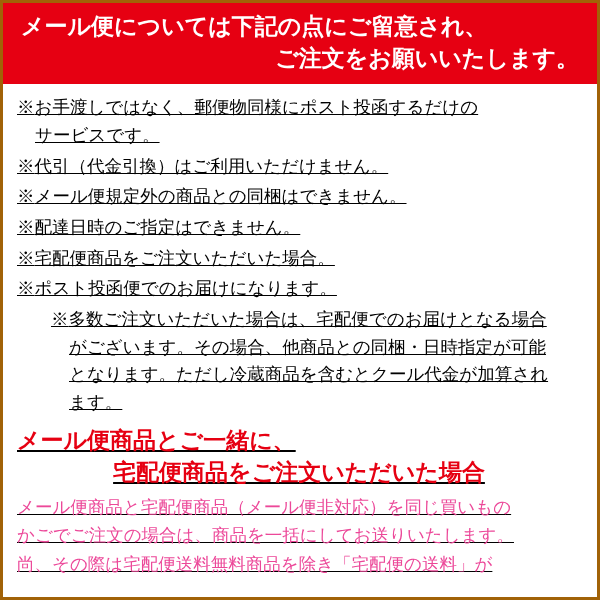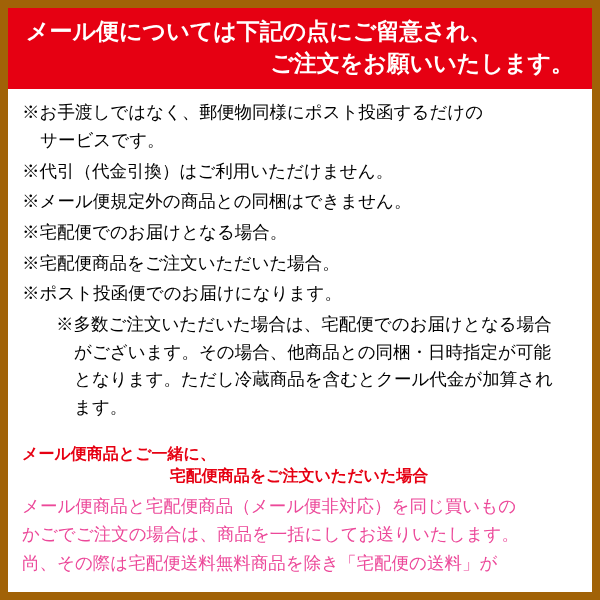--- a/index.html
+++ b/index.html
@@ -12,21 +12,21 @@
     background: #ffffff;
     font-family: "Liberation Sans", sans-serif;
     color: #000000;
     overflow: hidden;
   }
   .page {
     position: relative;
     width: 600px;
     height: 600px;
     box-sizing: border-box;
-    border: 8px solid #a16207;
+    border: 3px solid #a16207;
     background: #ffffff;
   }
   .header-banner {
     background: #e60012;
     color: #ffffff;
     font-weight: bold;
     font-size: 23px;
     line-height: 1.38;
     padding: 8px 14px 10px 14px;
     box-sizing: border-box;
@@ -39,42 +39,43 @@
     text-align: left;
     padding-left: 4px;
   }
   .header-line.line2 {
     text-align: right;
     padding-right: 4px;
   }
   .body-area {
     padding: 10px 14px 0 14px;
     box-sizing: border-box;
+    text-decoration: underline;
   }
   .note {
     font-size: 17.5px;
     line-height: 1.58;
     color: #000000;
     margin: 0 0 3px 0;
     text-indent: 0;
     padding-left: 18px;
   }
   .note .marker {
     margin-left: -18px;
   }
   .note.multiline {
     padding-left: 18px;
     margin-left: 34px;
   }
   .red-heading {
     color: #e60012;
     font-weight: bold;
-    font-size: 16px;
+    font-size: 23px;
     line-height: 1.42;
-    margin-top: 21px;
+    margin-top: 7px;
   }
   .red-heading .rh-line {
     display: block;
     white-space: nowrap;
   }
   .red-heading .rh-line.l1 {
     text-align: left;
   }
   .red-heading .rh-line.l2 {
     text-align: center;
@@ -106,21 +107,21 @@
 
     <p class="note">
       <span class="marker">※</span><span>代引（代金引換）はご利用いただけません。</span>
     </p>
 
     <p class="note">
       <span class="marker">※</span><span>メール便規定外の商品との同梱はできません。</span>
     </p>
 
     <p class="note">
-      <span class="marker">※</span><span>宅配便でのお届けとなる場合。</span>
+      <span class="marker">※</span><span>配達日時のご指定はできません。</span>
     </p>
 
     <p class="note">
       <span class="marker">※</span><span>宅配便商品をご注文いただいた場合。</span>
     </p>
 
     <p class="note">
       <span class="marker">※</span><span>ポスト投函便でのお届けになります。</span>
     </p>
 

